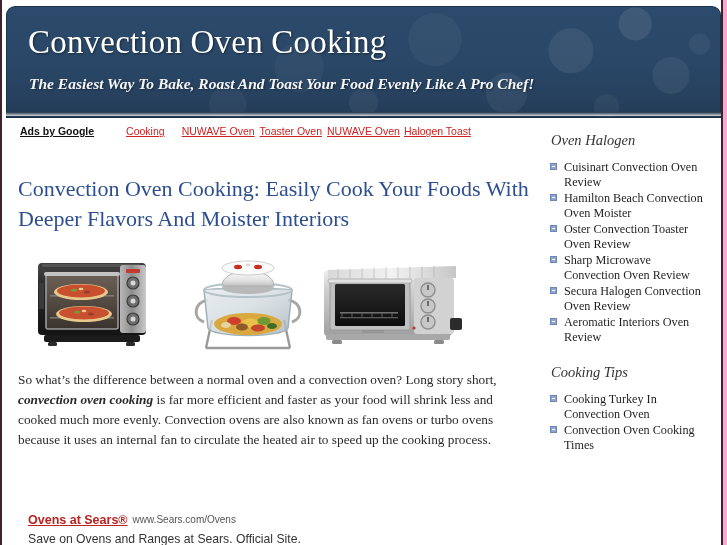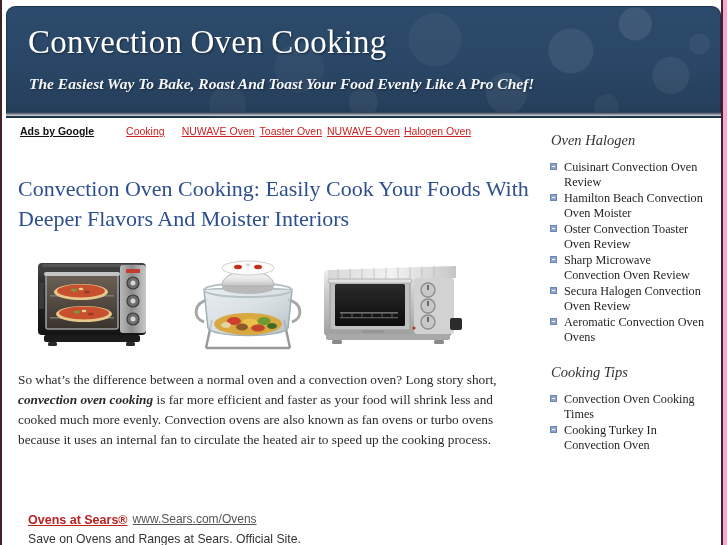--- a/index.html
+++ b/index.html
@@ -191,26 +191,25 @@
     font-family: "Liberation Sans", sans-serif;
     font-size: 12.5px;
     font-weight: bold;
     color: #bb2222;
     text-decoration: underline;
     display: inline-block;
     cursor: pointer;
   }
   #bottom-ad-url {
     font-family: "Liberation Sans", sans-serif;
-    font-size: 12px;
+    font-size: 10px;
     color: #555555;
     display: inline-block;
     margin-left: 5px;
     vertical-align: 1px;
-    text-decoration: underline;
   }
   .bottom-ad-line {
     font-family: "Liberation Sans", sans-serif;
     font-size: 12.2px;
     color: #333333;
     line-height: 16px;
     margin-top: 3px;
   }
 
   
@@ -271,21 +270,21 @@
 
     <div id="header">
       <div id="header-title">Convection Oven Cooking</div>
       <div id="header-tagline">The Easiest Way To Bake, Roast And Toast Your Food Evenly Like A Pro Chef!</div>
     </div>
     <div id="header-shadow"></div>
 
     <div id="body-area">
 
       <div id="ads-bar">
-        <span id="ads-by-google">Ads by Google</span><span class="ad-keyword" id="ad-kw-0">Cooking</span><span class="ad-keyword" id="ad-kw-1">NUWAVE Oven</span><span class="ad-keyword" id="ad-kw-2">Toaster Oven</span><span class="ad-keyword" id="ad-kw-3">NUWAVE Oven</span><span class="ad-keyword" id="ad-kw-4">Halogen Oven</span>
+        <span id="ads-by-google">Ads by Google</span><span class="ad-keyword" id="ad-kw-0">Cooking</span><span class="ad-keyword" id="ad-kw-1">NUWAVE Oven</span><span class="ad-keyword" id="ad-kw-2">Toaster Oven</span><span class="ad-keyword" id="ad-kw-3">NUWAVE Oven</span><span class="ad-keyword" id="ad-kw-4">Halogen Toast</span>
       </div>
 
       <div id="article">
 
         <h1 id="article-title">Convection Oven Cooking: Easily Cook Your Foods With Deeper Flavors And Moister Interiors</h1>
 
         <div id="oven-images">
 
           <svg class="oven-fig" id="oven-1" viewBox="0 0 130 100">
             <defs>
@@ -480,33 +479,33 @@
           <li>
             <span class="side-bullet"></span>
             <span>Sharp Microwave Convection Oven Review</span>
           </li>
           <li>
             <span class="side-bullet"></span>
             <span>Secura Halogen Convection Oven Review</span>
           </li>
           <li>
             <span class="side-bullet"></span>
-            <span>Aeromatic Convection Oven Ovens</span>
+            <span>Aeromatic Interiors Oven Review</span>
           </li>
         </ul>
 
         <h2 class="side-heading">Cooking Tips</h2>
         <ul class="side-list">
           <li>
             <span class="side-bullet"></span>
+            <span>Cooking Turkey In Convection Oven</span>
+          </li>
+          <li>
+            <span class="side-bullet"></span>
             <span>Convection Oven Cooking Times</span>
-          </li>
-          <li>
-            <span class="side-bullet"></span>
-            <span>Cooking Turkey In Convection Oven</span>
           </li>
         </ul>
 
       </div>
 
     </div>
   </div>
 </div>
 
 </body></html>

